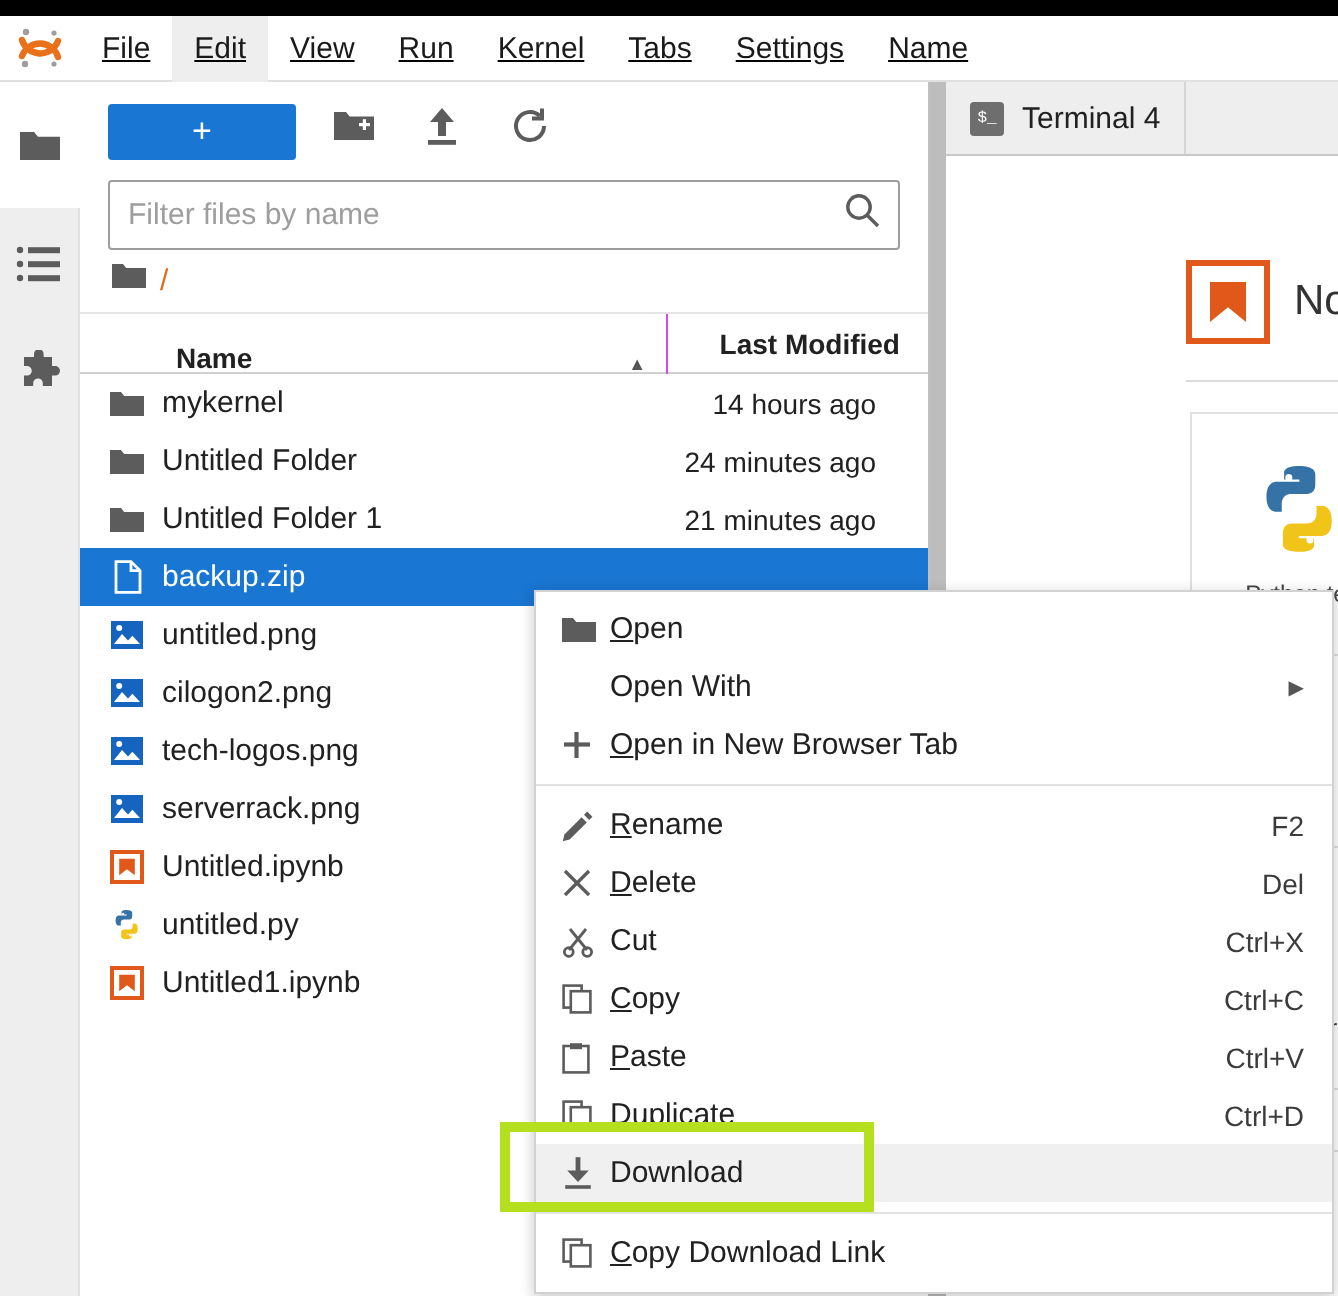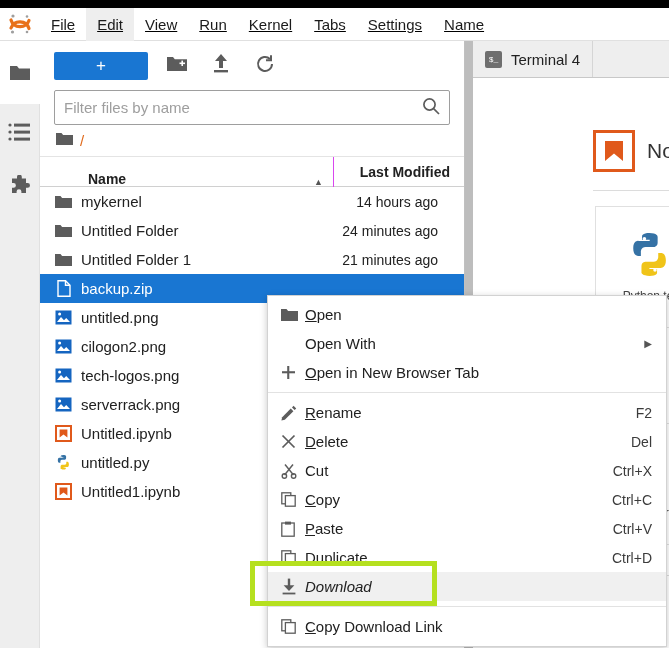--- a/index.html
+++ b/index.html
@@ -148,21 +148,21 @@
   .ctxmenu {
     position:absolute; left:267px; top:295px; width:400px;
     background:#ffffff; border:1px solid #d2d2d2;
     box-shadow:0 2px 7px rgba(0,0,0,0.22);
     padding:4px 0 5px 0; z-index:50;
   }
   .ctx-item {
     height:29px; display:flex; align-items:center; font-size:15px; color:#212121;
     padding:0 14px 0 13px; cursor:default;
   }
-  .ctx-item.hovered { background:#f0f0f0;font-style:italic; }
+  .ctx-item.hovered { background:#f0f0f0; }
   .ctx-ico { width:20px; flex:0 0 20px; display:flex; align-items:center; justify-content:flex-start; }
   .ctx-label { flex:1; padding-left:4px; white-space:nowrap; }
   .ctx-label u { text-decoration:underline; }
   .ctx-short { font-size:14px; color:#3b3b3b; padding-left:16px; }
   .ctx-sub-arrow { font-size:10px; color:#555; }
   .ctx-sep { height:1px; background:#e2e2e2; margin:5px 0; }
 
   
   .annot-box {
     position:absolute; left:250px; top:561px; width:187px; height:45px;

